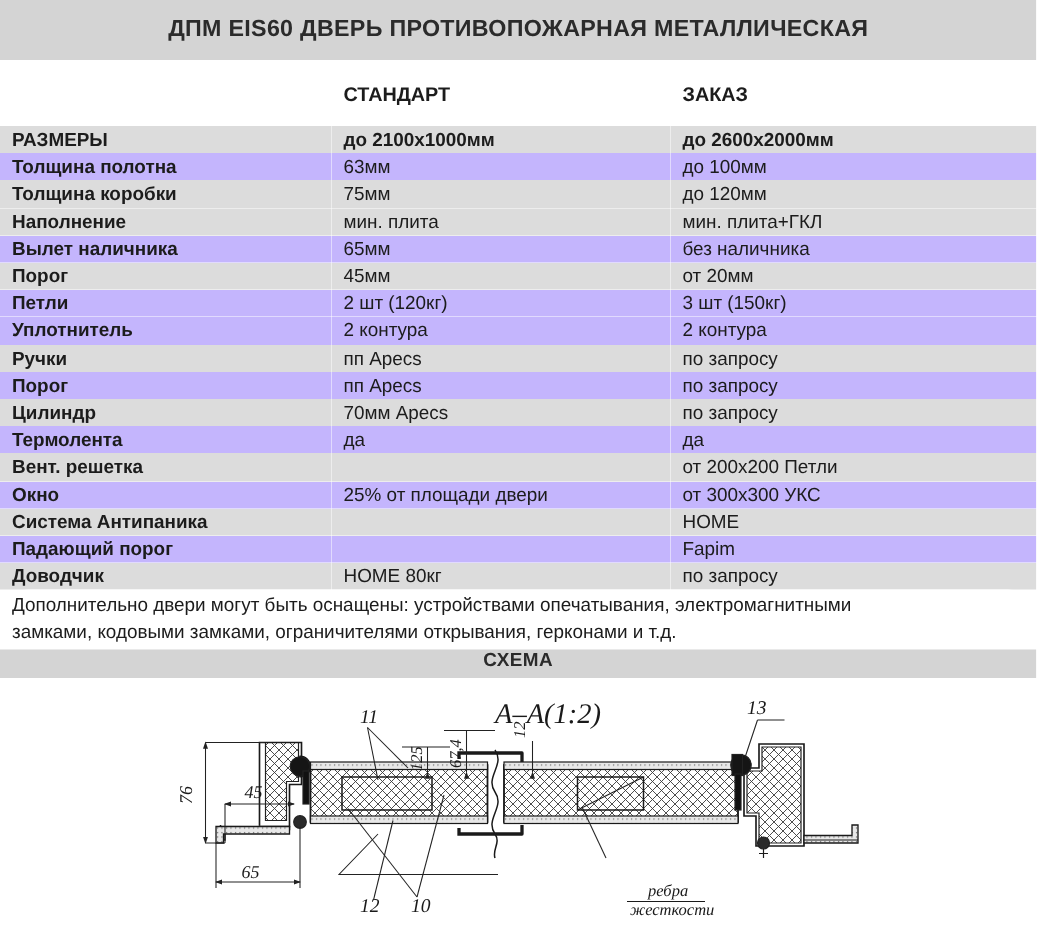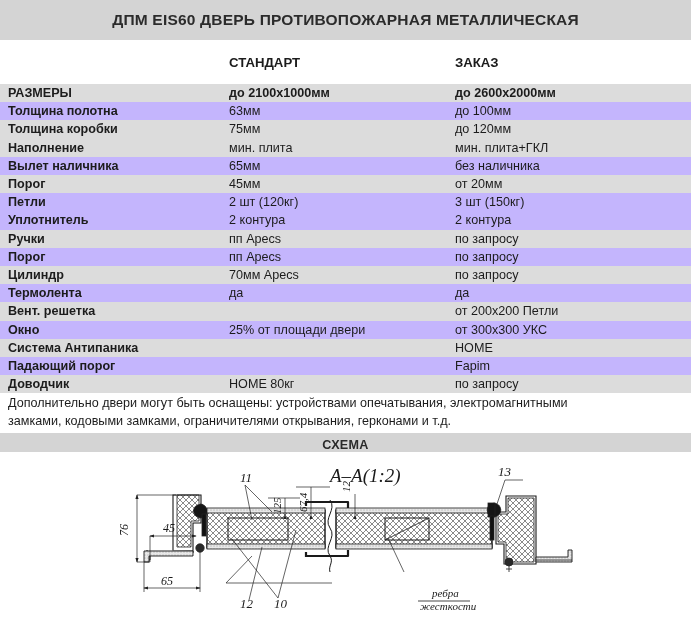--- a/index.html
+++ b/index.html
@@ -86,21 +86,21 @@
     padding: 2px 6px 3px 8px;
     box-sizing: border-box;
     border-radius: 19px;
   }
 
   
   .scheme-bar {
     height: 19px;
     background: #d4d4d4;
     display: flex;
-    align-items: flex-end;
+    align-items: flex-start;
     justify-content: center;
   }
   .scheme-bar .scheme-text {
     font-size: 12.6px;
     font-weight: bold;
     color: #2b2b2b;
     letter-spacing: 0.3px;
   }
 
   

